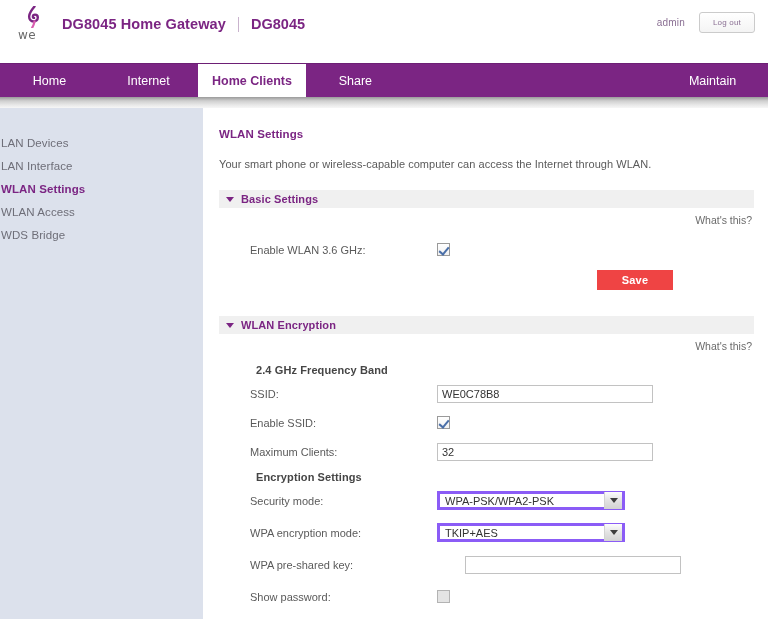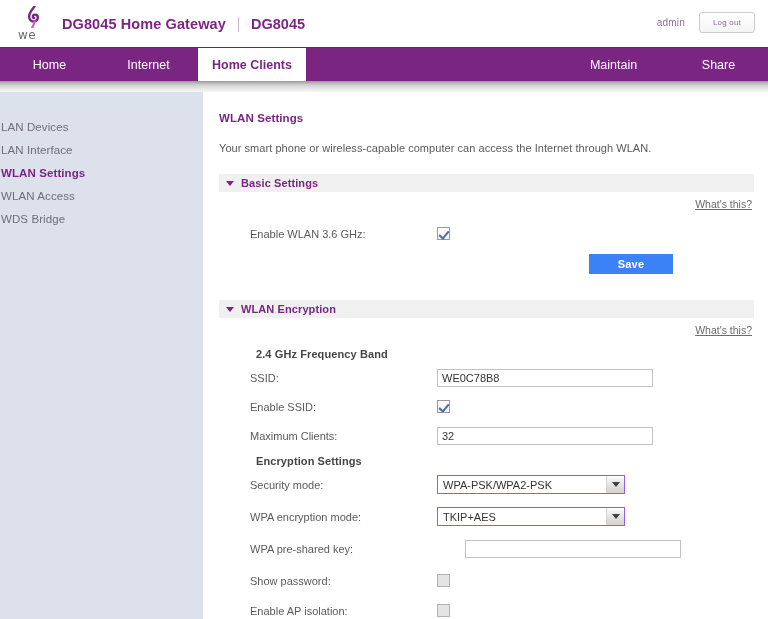--- a/index.html
+++ b/index.html
@@ -98,20 +98,21 @@
   }
 
   
   .navbar {
     height: 33px;
     background: #7b2583;
     display: flex;
     align-items: stretch;
     position: relative;
     border-top: 1px solid #6d1f75;
+    margin-top: 16px;
   }
   .nav-item {
     min-width: 99px;
     display: flex;
     align-items: center;
     justify-content: center;
     color: #ffffff;
     font-size: 12.5px;
     cursor: pointer;
     padding: 0 14px;
@@ -207,21 +208,20 @@
   }
 
   .whats-this-row {
     text-align: right;
     margin-top: 6px;
     padding-right: 2px;
   }
   .whats-this {
     font-size: 10.5px;
     color: #6b6b6b;
-    text-decoration: underline;
     cursor: pointer;
   }
 
   
   .frow {
     display: flex;
     align-items: center;
     min-height: 23px;
     margin-top: 6px;
   }
@@ -286,21 +286,21 @@
     color: #333333;
     padding: 0 4px;
     background: #ffffff;
     outline: none;
   }
 
   
   .sel-wrap {
     width: 188px;
     height: 19px;
-    border: 1px solid #8b5cf6;
+    border: 3px solid #8b5cf6;
     background: #ffffff;
     box-sizing: border-box;
     display: flex;
     align-items: center;
     cursor: pointer;
     position: relative;
   }
   .sel-text {
     flex: 1 1 auto;
     padding-left: 5px;
@@ -329,23 +329,23 @@
   }
 
   
   .save-row {
     display: flex;
     justify-content: flex-end;
     margin-top: 8px;
     padding-right: 81px;
   }
   .save-btn {
-    width: 84px;
+    width: 76px;
     height: 20px;
-    background: #3b82f6;
+    background: #ef4444;
     color: #ffffff;
     font-size: 11px;
     font-weight: bold;
     border: none;
     cursor: pointer;
     font-family: "Liberation Sans", sans-serif;
     letter-spacing: 0.2px;
   }
 </style>
 </head>
@@ -370,22 +370,22 @@
   <div class="header-right">
     <span class="admin-label">admin</span>
     <div class="logout-btn">Log out</div>
   </div>
 </div>
 
 <div class="navbar">
   <div class="nav-item">Home</div>
   <div class="nav-item">Internet</div>
   <div class="nav-item active">Home Clients</div>
+  <div class="nav-item">Share</div>
   <div class="nav-item right">Maintain</div>
-  <div class="nav-item">Share</div>
 </div>
 <div class="nav-shadow"></div>
 
 <div class="layout">
 
   <div class="sidebar">
     <div class="side-item">LAN Devices</div>
     <div class="side-item">LAN Interface</div>
     <div class="side-item active">WLAN Settings</div>
     <div class="side-item">WLAN Access</div>

